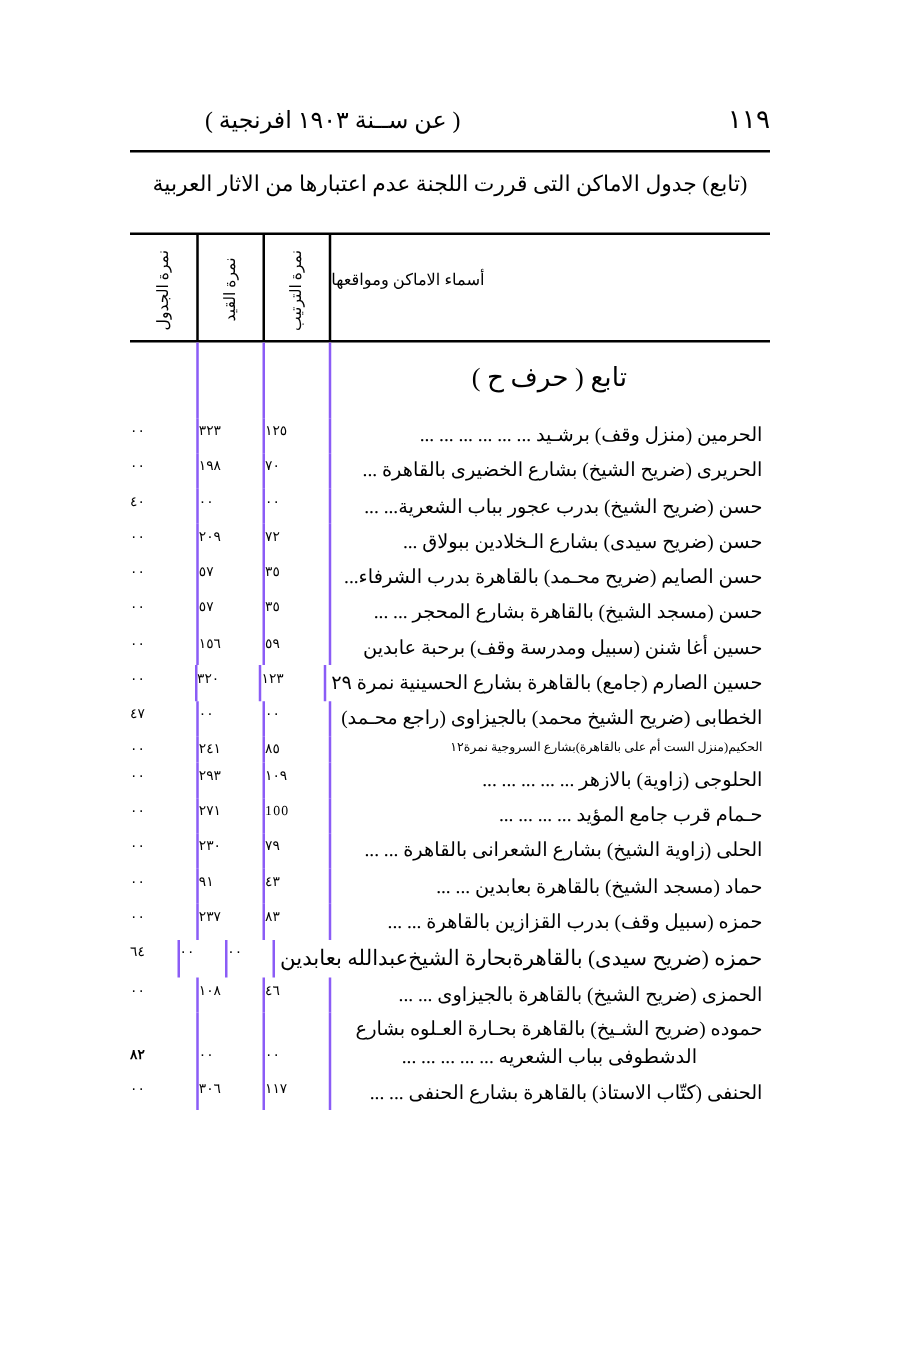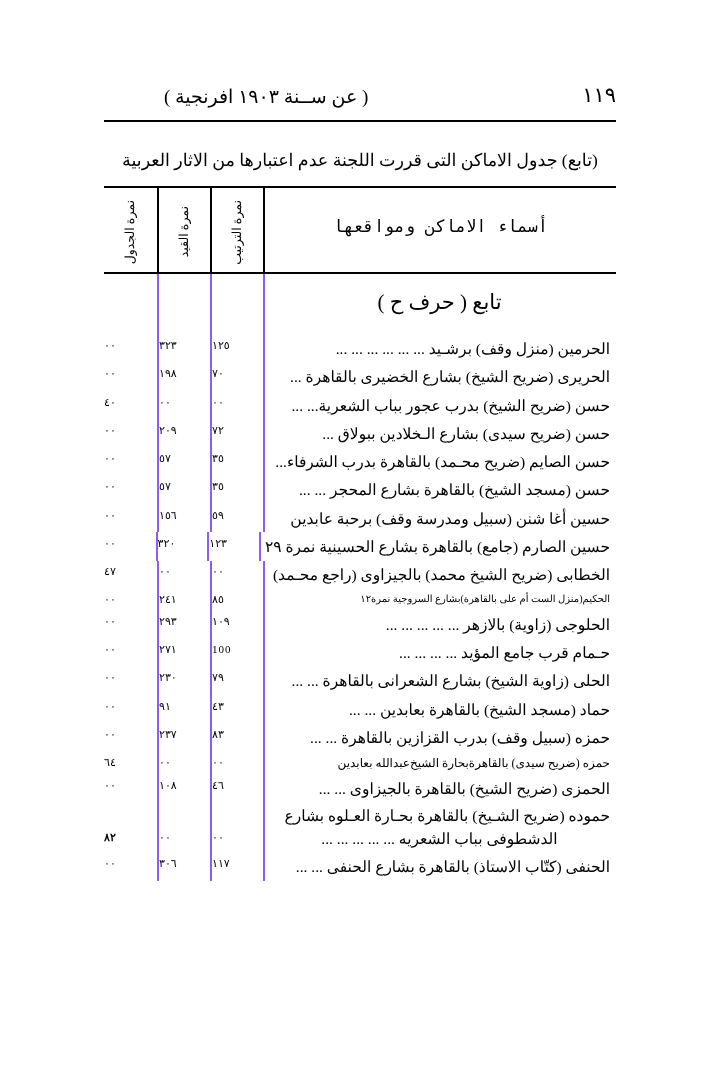--- a/index.html
+++ b/index.html
@@ -42,21 +42,21 @@
     position: absolute;
     top: 120px;
     left: 104px;
     width: 512px;
     height: 2px;
     background: #000;
   }
 
   .table-caption {
     position: absolute;
-    top: 150px;
+    top: 137px;
     left: 104px;
     width: 512px;
     text-align: center;
     font-size: 17.5px;
     direction: rtl;
   }
 
   
   .tbl {
     position: absolute;
@@ -83,23 +83,22 @@
   }
 
   .col-names {
     flex: 1 1 auto;
     position: relative;
   }
   .col-names .head-label {
     position: absolute;
     top: 28px;
     width: 100%;
-    text-align: center;
-    font-size: 17px;
-    font-family: Liberation Mono, monospace;
+    text-align: left;
+    font-size: 13px;
   }
 
   .colnum {
     width: 53px;
     position: relative;
     border-right: 2px solid #000;
     box-sizing: border-box;
   }
   .colnum.first { width: 55px; }
 
@@ -321,21 +320,21 @@
       </div>
 
       <div class="row">
         <div class="cname">حمزه (سبيل وقف) بدرب القزازين بالقاهرة ... ...</div>
         <div class="cnum">٨٣</div>
         <div class="cnum">٢٣٧</div>
         <div class="cnum first">٠٠</div>
       </div>
 
       <div class="row">
-        <div class="cname" style="font-size:12px;">حمزه (ضريح سيدى) بالقاهرةبحارة الشيخ‌عبدالله بعابدين</div>
+        <div class="cname" style="font-size:17px;">حمزه (ضريح سيدى) بالقاهرةبحارة الشيخ‌عبدالله بعابدين</div>
         <div class="cnum">٠٠</div>
         <div class="cnum">٠٠</div>
         <div class="cnum first">٦٤</div>
       </div>
 
       <div class="row">
         <div class="cname">الحمزى (ضريح الشيخ) بالقاهرة بالجيزاوى ... ...</div>
         <div class="cnum">٤٦</div>
         <div class="cnum">١٠٨</div>
         <div class="cnum first">٠٠</div>

